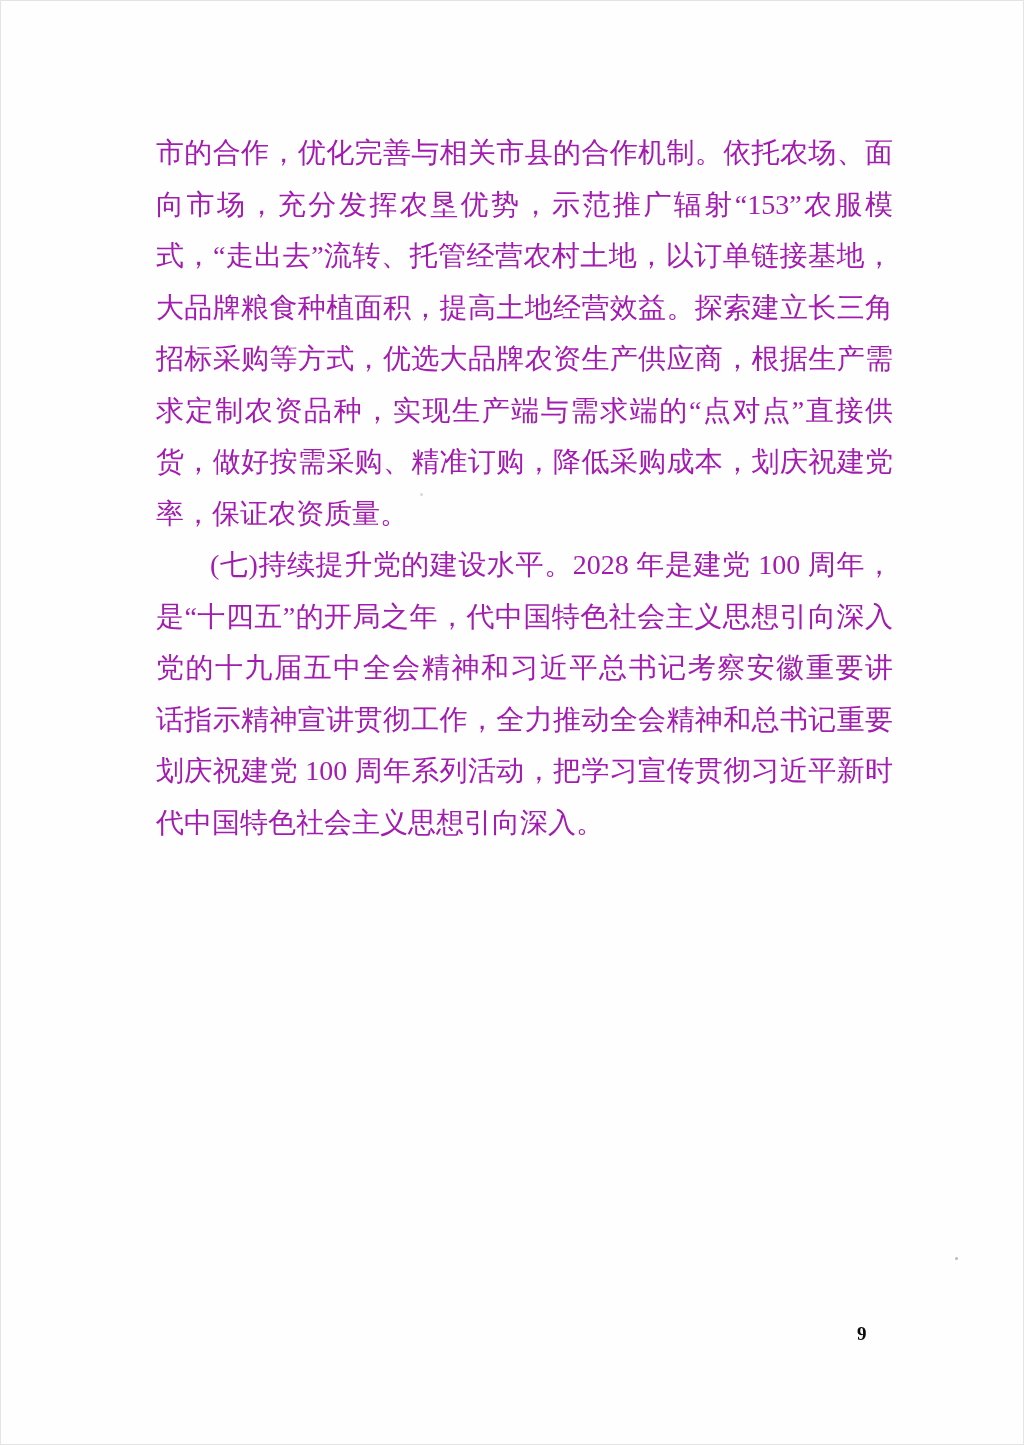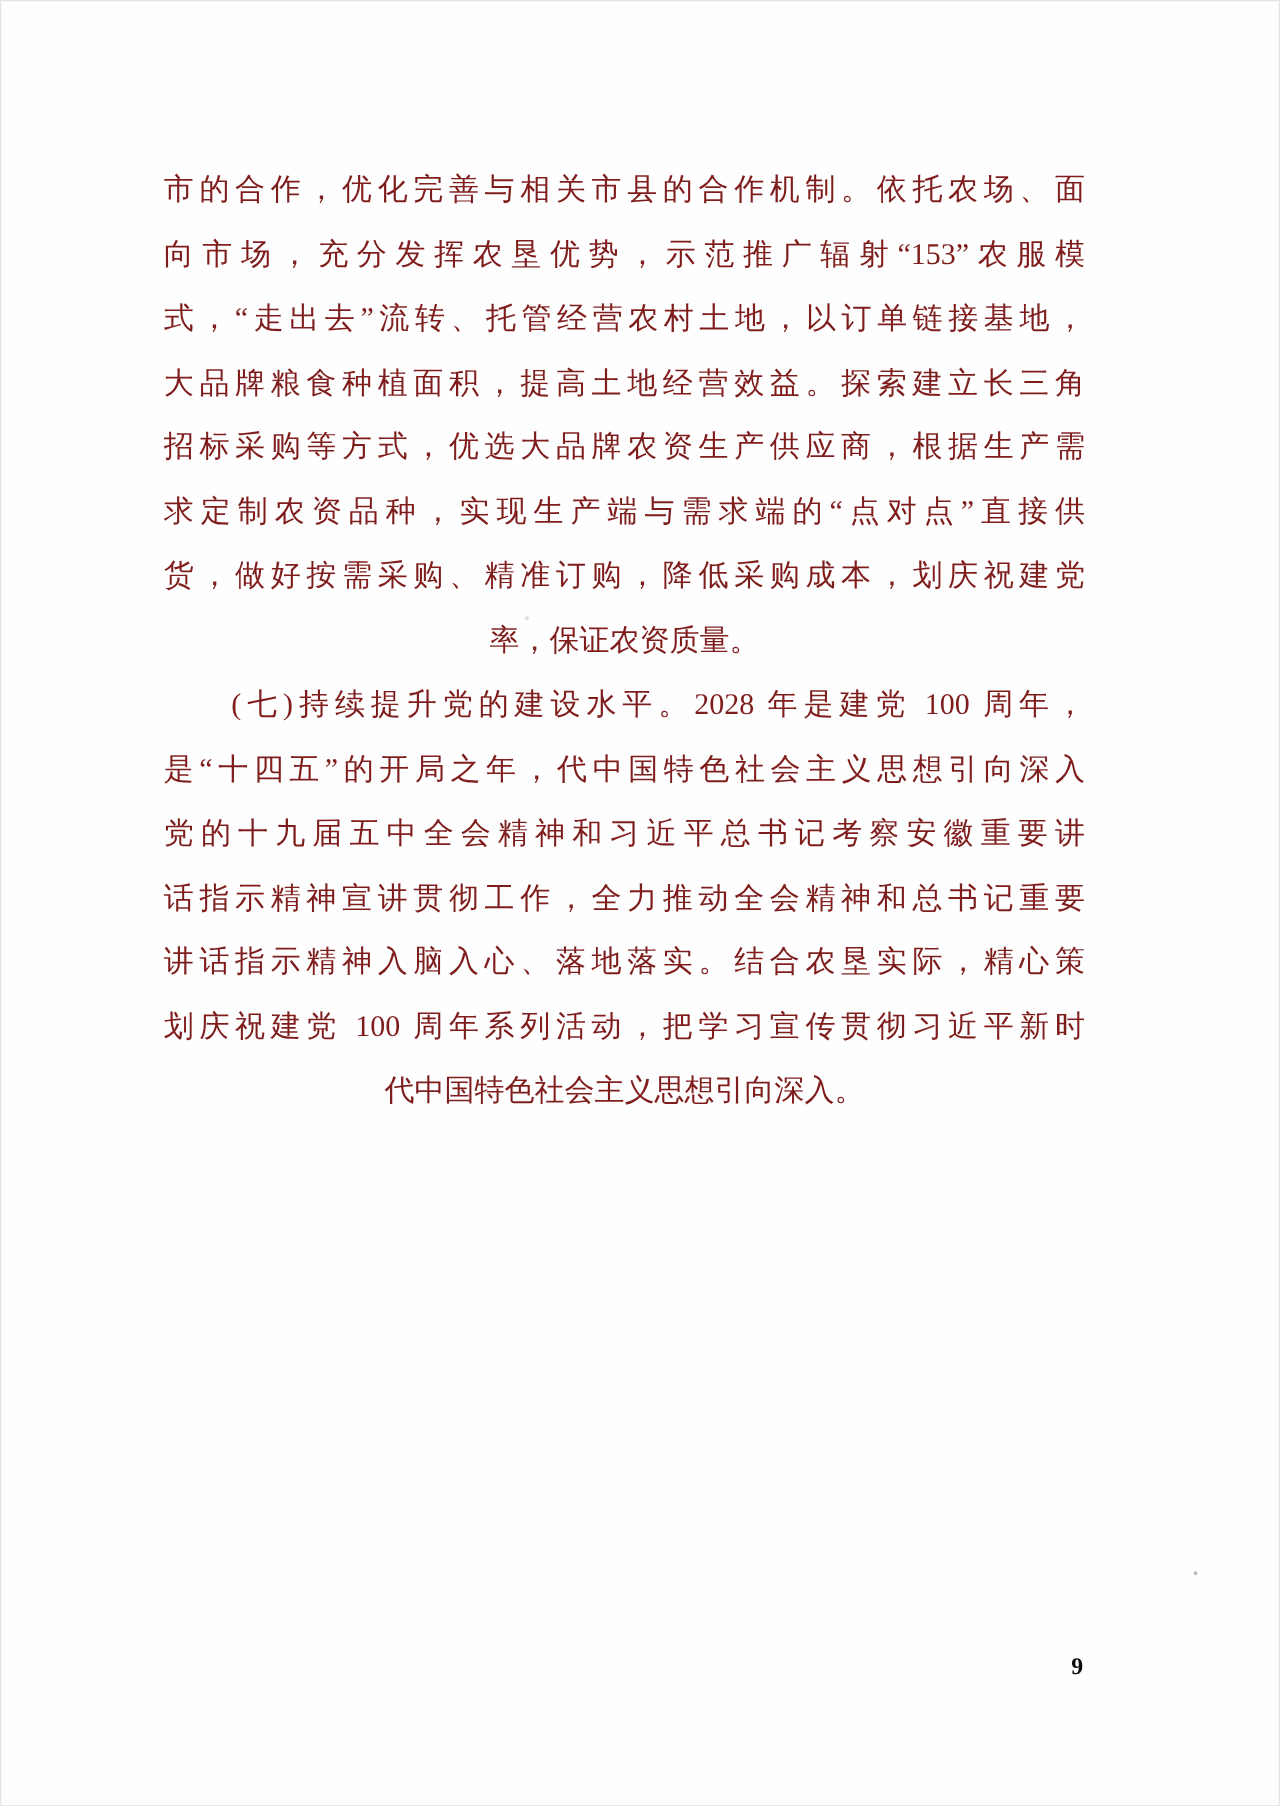--- a/index.html
+++ b/index.html
@@ -12,31 +12,31 @@
     width: 1024px;
     height: 1445px;
     background: #fefefe;
     box-sizing: border-box;
     border: 1px solid #e4e4e4;
     overflow: hidden;
     font-family: "Liberation Serif", "DejaVu Serif", serif;
   }
   .text-block {
     position: absolute;
-    left: 130px;
+    left: 155px;
     top: 126px;
     width: 737px;
-    font-size: 24px;
+    font-size: 28px;
     line-height: 51.5px;
-    color: #7f1d1d;
+    color: #a21caf;
     letter-spacing: 0;
   }
   .line {
     white-space: normal;
-    text-align: center;
+    text-align: left;
   }
   .line.justify {
     text-align: justify;
     text-align-last: justify;
     text-justify: inter-character;
   }
   .line.indent {
     text-indent: 54px;
   }
   .page-number {
@@ -66,21 +66,20 @@
     <div class="line justify">式，“走出去”流转、托管经营农村土地，以订单链接基地，</div>
     <div class="line justify">大品牌粮食种植面积，提高土地经营效益。探索建立长三角</div>
     <div class="line justify">招标采购等方式，优选大品牌农资生产供应商，根据生产需</div>
     <div class="line justify">求定制农资品种，实现生产端与需求端的“点对点”直接供</div>
     <div class="line justify">货，做好按需采购、精准订购，降低采购成本，划庆祝建党</div>
     <div class="line">率，保证农资质量。</div>
     <div class="line justify indent">(七)持续提升党的建设水平。2028 年是建党 100 周年，</div>
     <div class="line justify">是“十四五”的开局之年，代中国特色社会主义思想引向深入</div>
     <div class="line justify">党的十九届五中全会精神和习近平总书记考察安徽重要讲</div>
     <div class="line justify">话指示精神宣讲贯彻工作，全力推动全会精神和总书记重要</div>
-    <div class="line justify">讲话指示精神入脑入心、落地落实。结合农垦实际，精心策</div>
     <div class="line justify">划庆祝建党 100 周年系列活动，把学习宣传贯彻习近平新时</div>
     <div class="line">代中国特色社会主义思想引向深入。</div>
   </div>
 
   <div class="page-number">9</div>
 
   <div class="speck speck-1"></div>
   <div class="speck speck-2"></div>
 </div>
 

